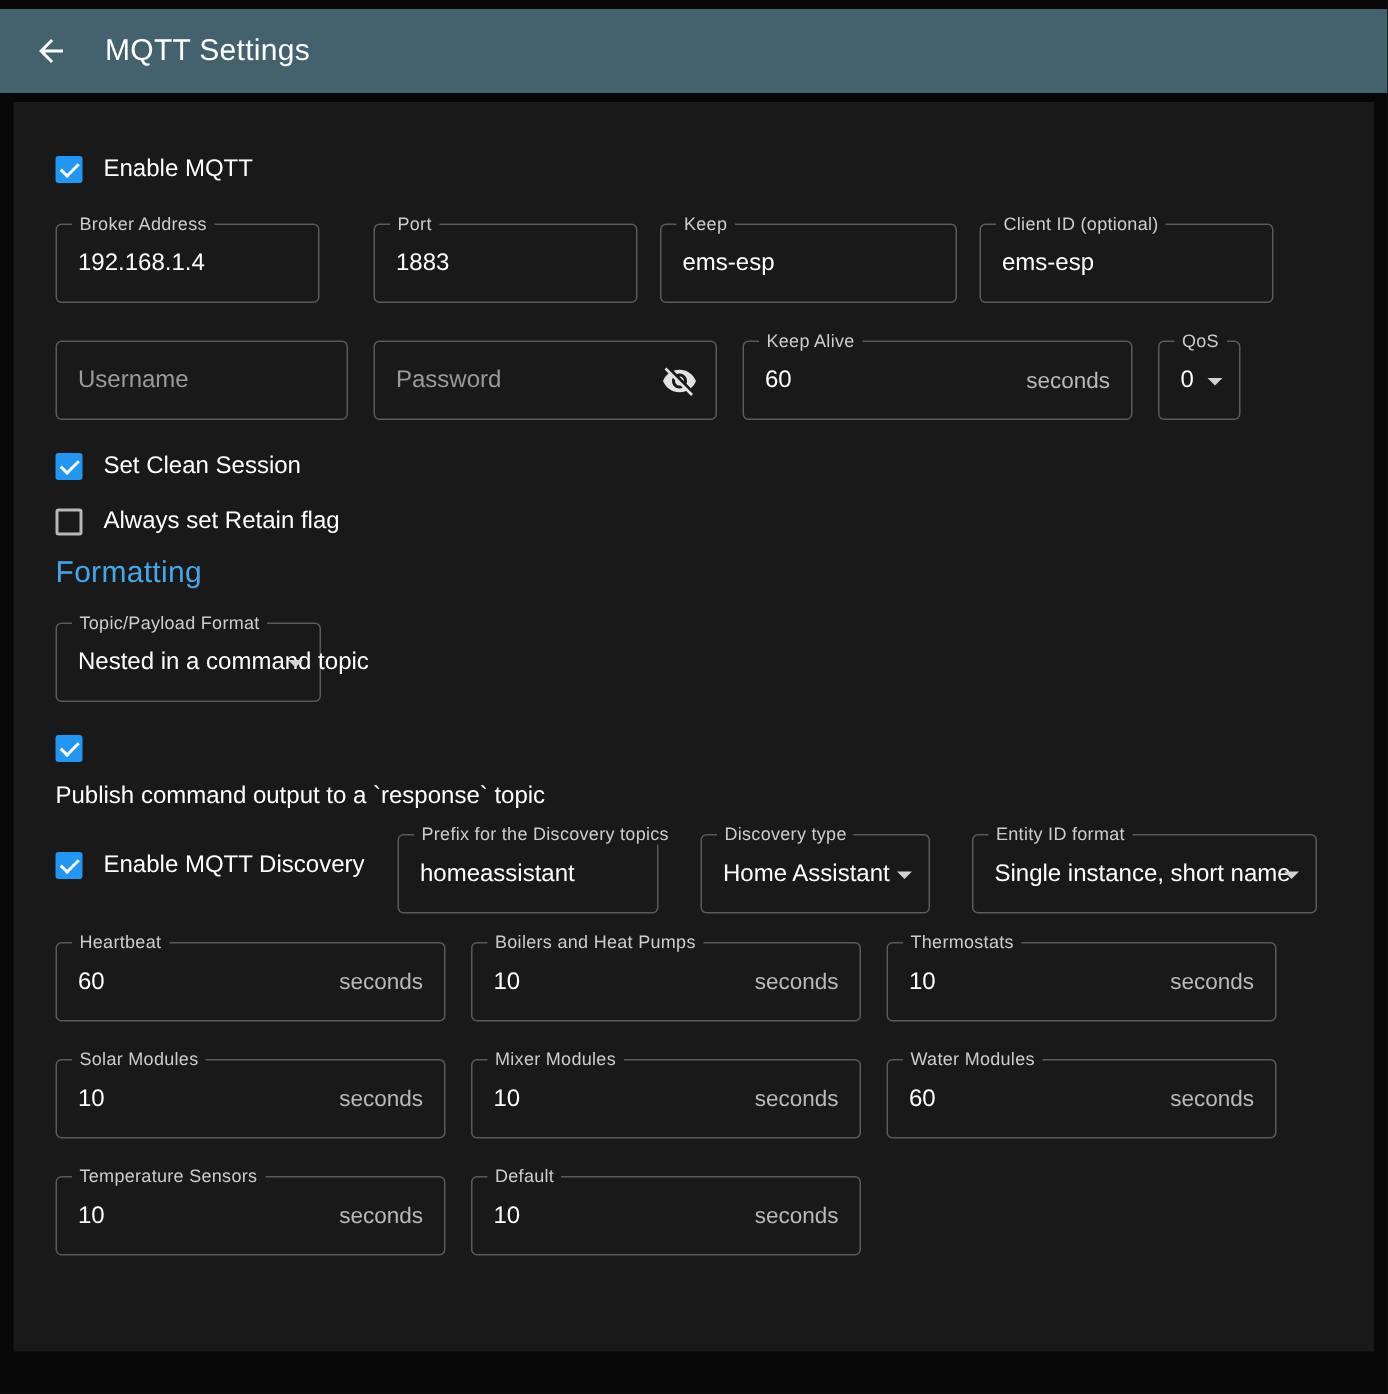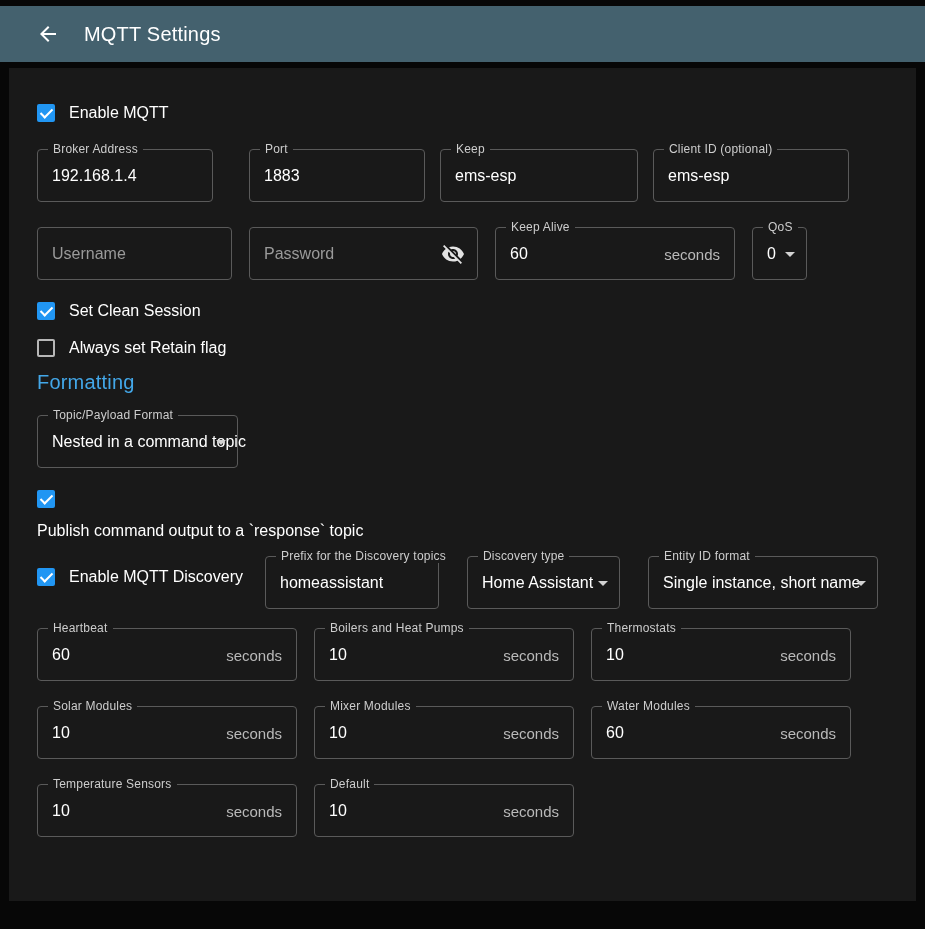--- a/index.html
+++ b/index.html
@@ -9,21 +9,21 @@
   }
   *{box-sizing:border-box;margin:0;padding:0;}
   body{
     width:925px;height:929px;background:var(--background);
     font-family:"Liberation Sans","DejaVu Sans",sans-serif;color:var(--text);
     overflow:hidden;
   }
   
   .appbar{
     margin-top:6px;height:56px;background:var(--appbar);
-    display:flex;align-items:center;padding:0 26px;
+    display:flex;align-items:center;padding:0 12px;
   }
   .back-btn{
     width:44px;height:44px;border:none;background:transparent;color:var(--text);
     display:flex;align-items:center;justify-content:center;cursor:pointer;border-radius:50%;
   }
   .appbar-title{font-size:20px;font-weight:500;margin-left:14px;letter-spacing:.2px;}
   
   .content{
     margin:6px 9px 0;background:var(--surface);
     padding:36px 28px 18px;min-height:833px;
@@ -72,26 +72,26 @@
   .section-heading{font-size:20px;font-weight:500;color:var(--heading);letter-spacing:.2px;}
   
   .row1{margin-top:27px;gap:15px;}
   .w-broker{width:176px;margin-right:21px;}
   .w-port{width:176px;}
   .w-base{width:198px;}
   .w-client{width:196px;}
   .row2{margin-top:25px;gap:17px;}
   .w-user{width:195px;}
   .w-pass{width:229px;}
-  .w-keep{width:240px;}
+  .w-keep{width:260px;}
   .w-qos{width:55px;}
   .mt-clean{margin-top:22px;}
   .mt-retain{margin-top:19px;}
   .mt-formatting{margin-top:14px;}
-  .w-topic{width:201px;margin-top:21px;}
+  .w-topic{width:177px;margin-top:21px;}
   .mt-response{margin-top:22px;flex-direction:column;}
   .discovery-row{margin-top:16px;gap:28px;}
   .discovery-check{margin-top:12px;margin-right:-6px;}
   .w-disc{width:153px;}
   .w-prefix{width:174px;}
   .w-entity{width:230px;}
   .mt-intervals{margin-top:28px;}
   .intervals-grid{
     margin-top:19px;display:grid;grid-template-columns:260px 260px 260px;
     column-gap:17px;row-gap:25px;

